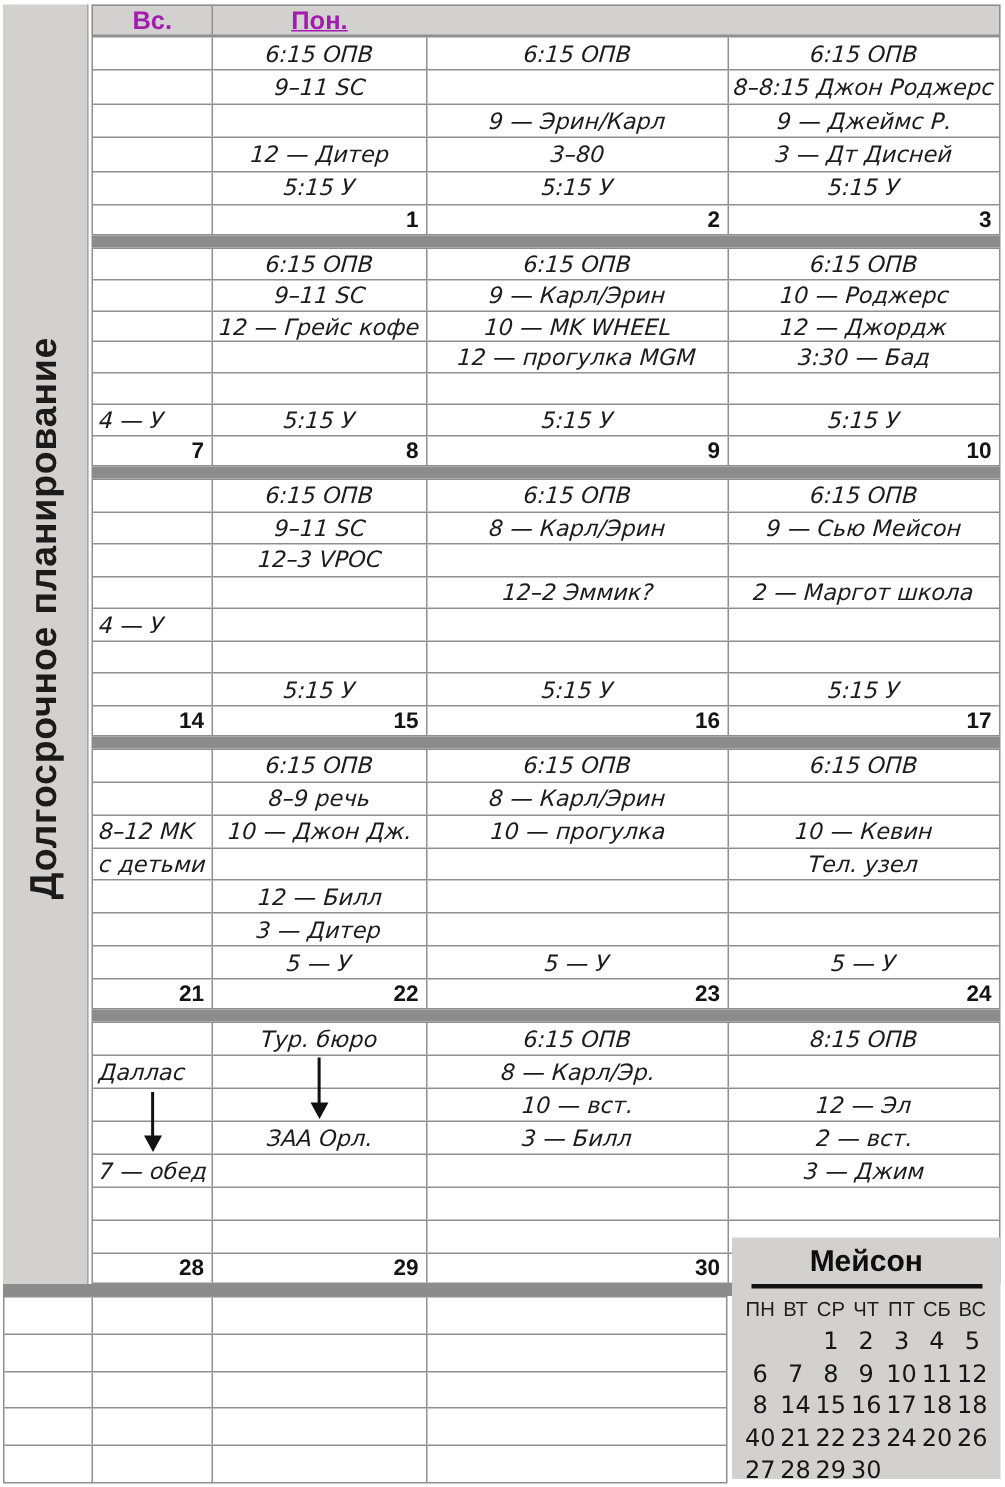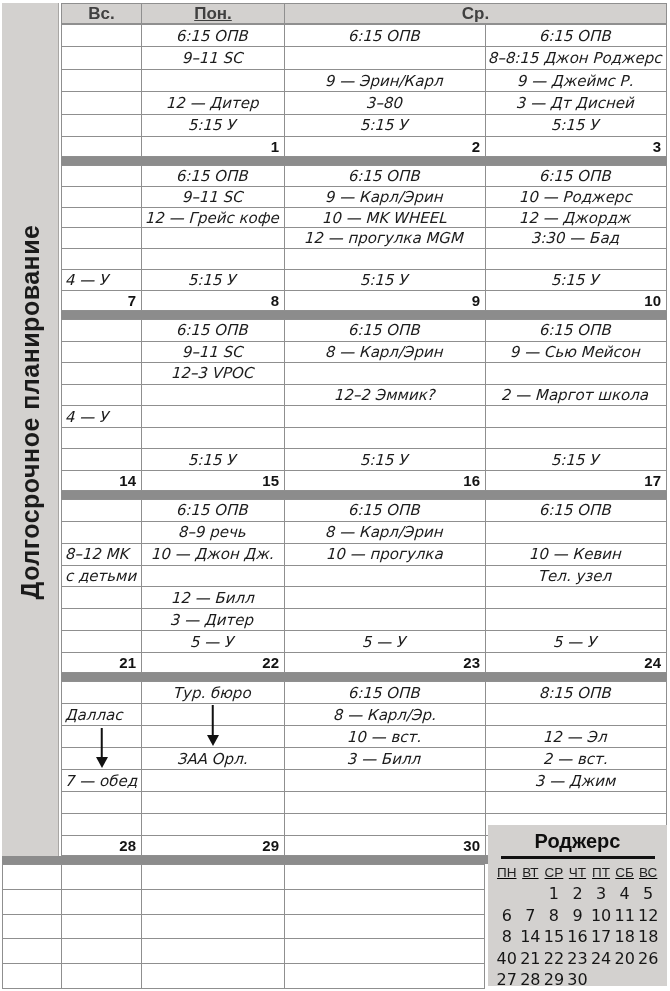--- a/index.html
+++ b/index.html
@@ -11,21 +11,21 @@
   .vlabel{position:absolute;top:48%;left:50%;
           transform:translate(-50%,-50%) rotate(-90deg);
           white-space:nowrap;font-weight:bold;font-size:25px;color:#1b1b1b;
           letter-spacing:.5px;}
 
   .grid{position:absolute;left:61px;top:3px;width:606px;height:853px;}
 
   .hdr{position:absolute;left:0;top:0;width:100%;height:21px;display:flex;
        background:#d3d1cf;border:1.5px solid #8f8f8f;box-sizing:border-box;}
   .hcell{display:flex;align-items:center;justify-content:center;
-         font-weight:bold;font-size:17px;color:#404040;
+         font-weight:bold;font-size:17px;color:#a21caf;
          border-left:1.5px solid #8f8f8f;box-sizing:border-box;}
   .hcell:first-child{border-left:none;}
 
   .week{position:absolute;left:0;width:100%;display:flex;flex-direction:column;
         border:1.5px solid #8f8f8f;box-sizing:border-box;background:#fff;}
   .wrow{display:flex;flex:1;border-top:1.5px solid #8f8f8f;min-height:0;}
   .wrow:first-child{border-top:none;}
   .cell{box-sizing:border-box;border-left:1.5px solid #8f8f8f;
         display:flex;align-items:center;justify-content:center;overflow:hidden;}
   .cell:first-child{border-left:none;}
@@ -55,39 +55,38 @@
   .nrow:first-child{border-top:none;}
   .ncell{box-sizing:border-box;border-left:1.5px solid #8f8f8f;}
   .ncell:first-child{border-left:none;}
 
   .minical{position:absolute;left:488px;top:825px;width:179px;height:161px;
            background:#d3d1cf;z-index:5;}
   .mc-title{text-align:center;font-weight:bold;font-size:20px;color:#0e0e0e;
             padding-top:5px;}
   .mc-line{width:154px;height:3px;background:#111;margin:3px auto 0;}
   .mc-days{display:grid;grid-template-columns:repeat(7,1fr);margin-top:6px;
-           padding:0 7px;text-decoration:underline;}
+           padding:0 7px;}
   .mc-day{text-align:center;font-size:13.5px;color:#1f1f1f;}
   .mc-dates{display:grid;grid-template-columns:repeat(7,1fr);
             grid-auto-rows:21.5px;padding:3px 7px 0;}
   .mc-date{text-align:center;font-size:16px;color:#161616;
            font-family:"DejaVu Sans",sans-serif;line-height:21.5px;}
 </style>
 </head>
 <body>
 
 <div class="sidebar">
   <div class="vlabel">Долгосрочное планирование</div>
 </div>
 
 <div class="grid" id="grid">
   <div class="hdr" id="hdr">
       <div class="hcell" style="width: 79px;">Вс.</div>
       <div class="hcell" style="width: 143px; text-decoration: underline;">Пон.</div>
-      <div class="hcell" style="width: 183px; flex: 1 1 0%;">Ср.</div>
     </div>
 <div class="week" style="top: 21px; height: 133px;">
       <div class="wrow">
         <div class="cell c0" style="width: 79px;"></div>
         <div class="cell" style="width: 143px;">
           <div class="hw">6:15 ОПВ</div>
         </div>
         <div class="cell" style="width: 201px;">
           <div class="hw">6:15 ОПВ</div>
         </div>
@@ -495,21 +494,21 @@
     </div>
     <div class="nrow">
       <div class="ncell" style="width: 58px;"></div>
       <div class="ncell" style="width: 80px;"></div>
       <div class="ncell" style="width: 143px;"></div>
       <div class="ncell" style="width: 199px; flex: 1 1 0%;"></div>
     </div>
   </div>
 
 <div class="minical">
-  <div class="mc-title">Роджерс</div>
+  <div class="mc-title">Мейсон</div>
   <div class="mc-line"></div>
   <div class="mc-days" id="mcDays">
       <div class="mc-day">ПН</div>
       <div class="mc-day">ВТ</div>
       <div class="mc-day">СР</div>
       <div class="mc-day">ЧТ</div>
       <div class="mc-day">ПТ</div>
       <div class="mc-day">СБ</div>
       <div class="mc-day">ВС</div>
     </div>

